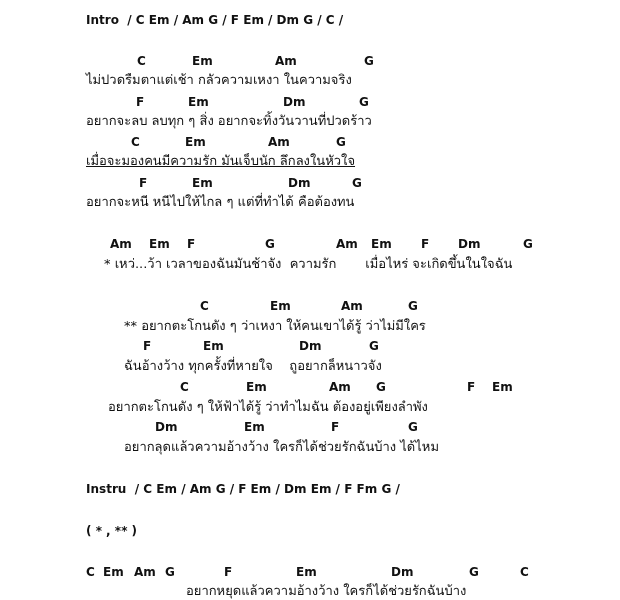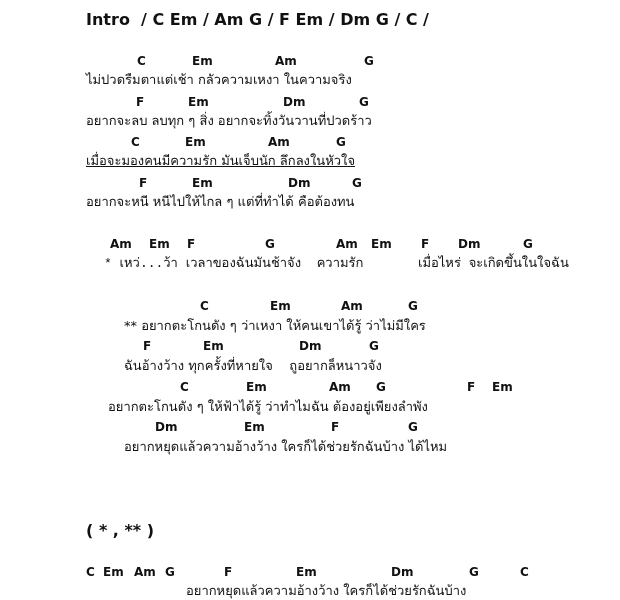--- a/index.html
+++ b/index.html
@@ -39,21 +39,21 @@
       position: absolute;
       font-family: "DejaVu Sans", "Liberation Sans", sans-serif;
       font-weight: bold;
       font-size: 12px;
       line-height: 18px;
       white-space: pre;
       color: #111111;
     }
     .bold-line {
       font-weight: bold;
-      font-size: 16px;
+      font-size: 12px;
     }
     .lyric {
       font-family: "DejaVu Sans", "Liberation Sans", sans-serif;
       font-size: 13px;
       line-height: 20px;
       white-space: pre;
       color: #111111;
     }
   </style>
 </head>
@@ -102,21 +102,21 @@
         <span class="chord" style="left: 110px;">Am</span>
         <span class="chord" style="left: 149px;">Em</span>
         <span class="chord" style="left: 187px;">F</span>
         <span class="chord" style="left: 265px;">G</span>
         <span class="chord" style="left: 336px;">Am</span>
         <span class="chord" style="left: 371px;">Em</span>
         <span class="chord" style="left: 421px;">F</span>
         <span class="chord" style="left: 458px;">Dm</span>
         <span class="chord" style="left: 523px;">G</span>
       </div>
-    <div class="line lyric" style="top:254px; left:104px;font-family:Liberation Mono, monospace;">* เหว่...ว้า เวลาของฉันมันช้าจัง  ความรัก       เมื่อไหร่ จะเกิดขึ้นในใจฉัน</div>
+    <div class="line lyric" style="top:254px; left:104px;">* เหว่...ว้า เวลาของฉันมันช้าจัง  ความรัก       เมื่อไหร่ จะเกิดขึ้นในใจฉัน</div>
   </div>
 
   <div>
     <div class="chord-row" style="top:297px;">
         <span class="chord" style="left: 200px;">C</span>
         <span class="chord" style="left: 270px;">Em</span>
         <span class="chord" style="left: 341px;">Am</span>
         <span class="chord" style="left: 408px;">G</span>
       </div>
     <div class="line lyric" style="top:316px; left:124px;">** อยากตะโกนดัง ๆ ว่าเหงา ให้คนเขาได้รู้ ว่าไม่มีใคร</div>
@@ -138,23 +138,24 @@
         <span class="chord" style="left: 492px;">Em</span>
       </div>
     <div class="line lyric" style="top:397px; left:108px;">อยากตะโกนดัง ๆ ให้ฟ้าได้รู้ ว่าทำไมฉัน ต้องอยู่เพียงลำพัง</div>
 
     <div class="chord-row" style="top:418px;">
         <span class="chord" style="left: 155px;">Dm</span>
         <span class="chord" style="left: 244px;">Em</span>
         <span class="chord" style="left: 331px;">F</span>
         <span class="chord" style="left: 408px;">G</span>
       </div>
-    <div class="line lyric" style="top:437px; left:124px;">อยากหยุดแล้วความอ้างว้าง ใครก็ได้ช่วยรักฉันบ้าง ได้ไหม</div>
+    <div class="line lyric" style="top:437px; left:124px;">อยากลุดแล้วความอ้างว้าง ใครก็ได้ช่วยรักฉันบ้าง ได้ไหม</div>
   </div>
 
+  <div class="line bold-line" style="top:480px; left:86px;">Instru  / C Em / Am G / F Em / Dm Em / F Fm G /</div>
 
   <div class="line bold-line" style="top:522px; left:86px;">( * , ** )</div>
 
   <div>
     <div class="chord-row" style="top:563px;">
         <span class="chord" style="left: 86px;">C</span>
         <span class="chord" style="left: 103px;">Em</span>
         <span class="chord" style="left: 134px;">Am</span>
         <span class="chord" style="left: 165px;">G</span>
         <span class="chord" style="left: 224px;">F</span>

